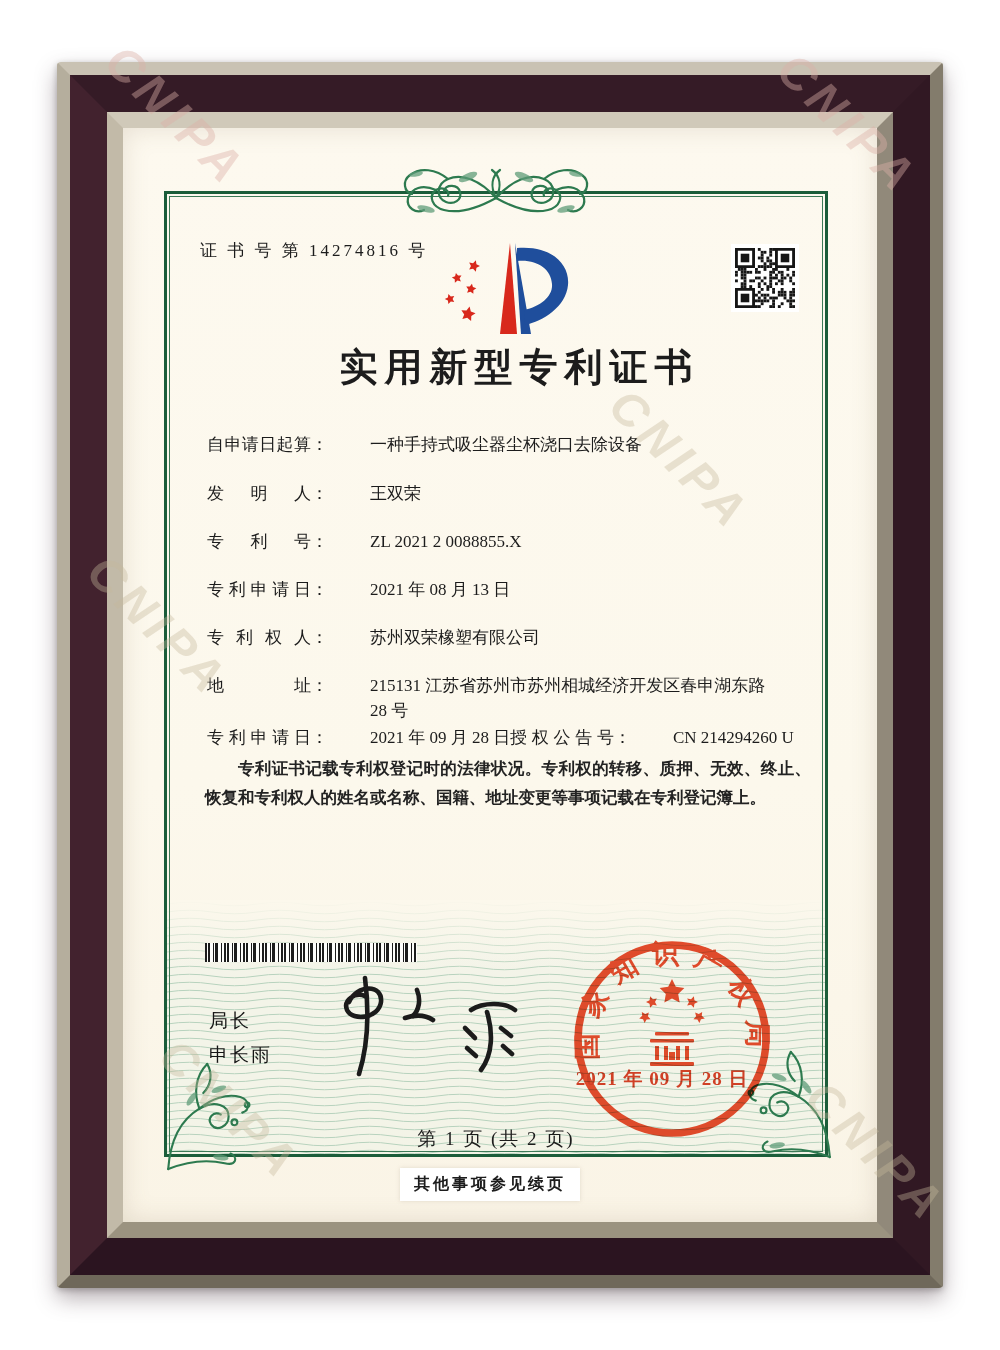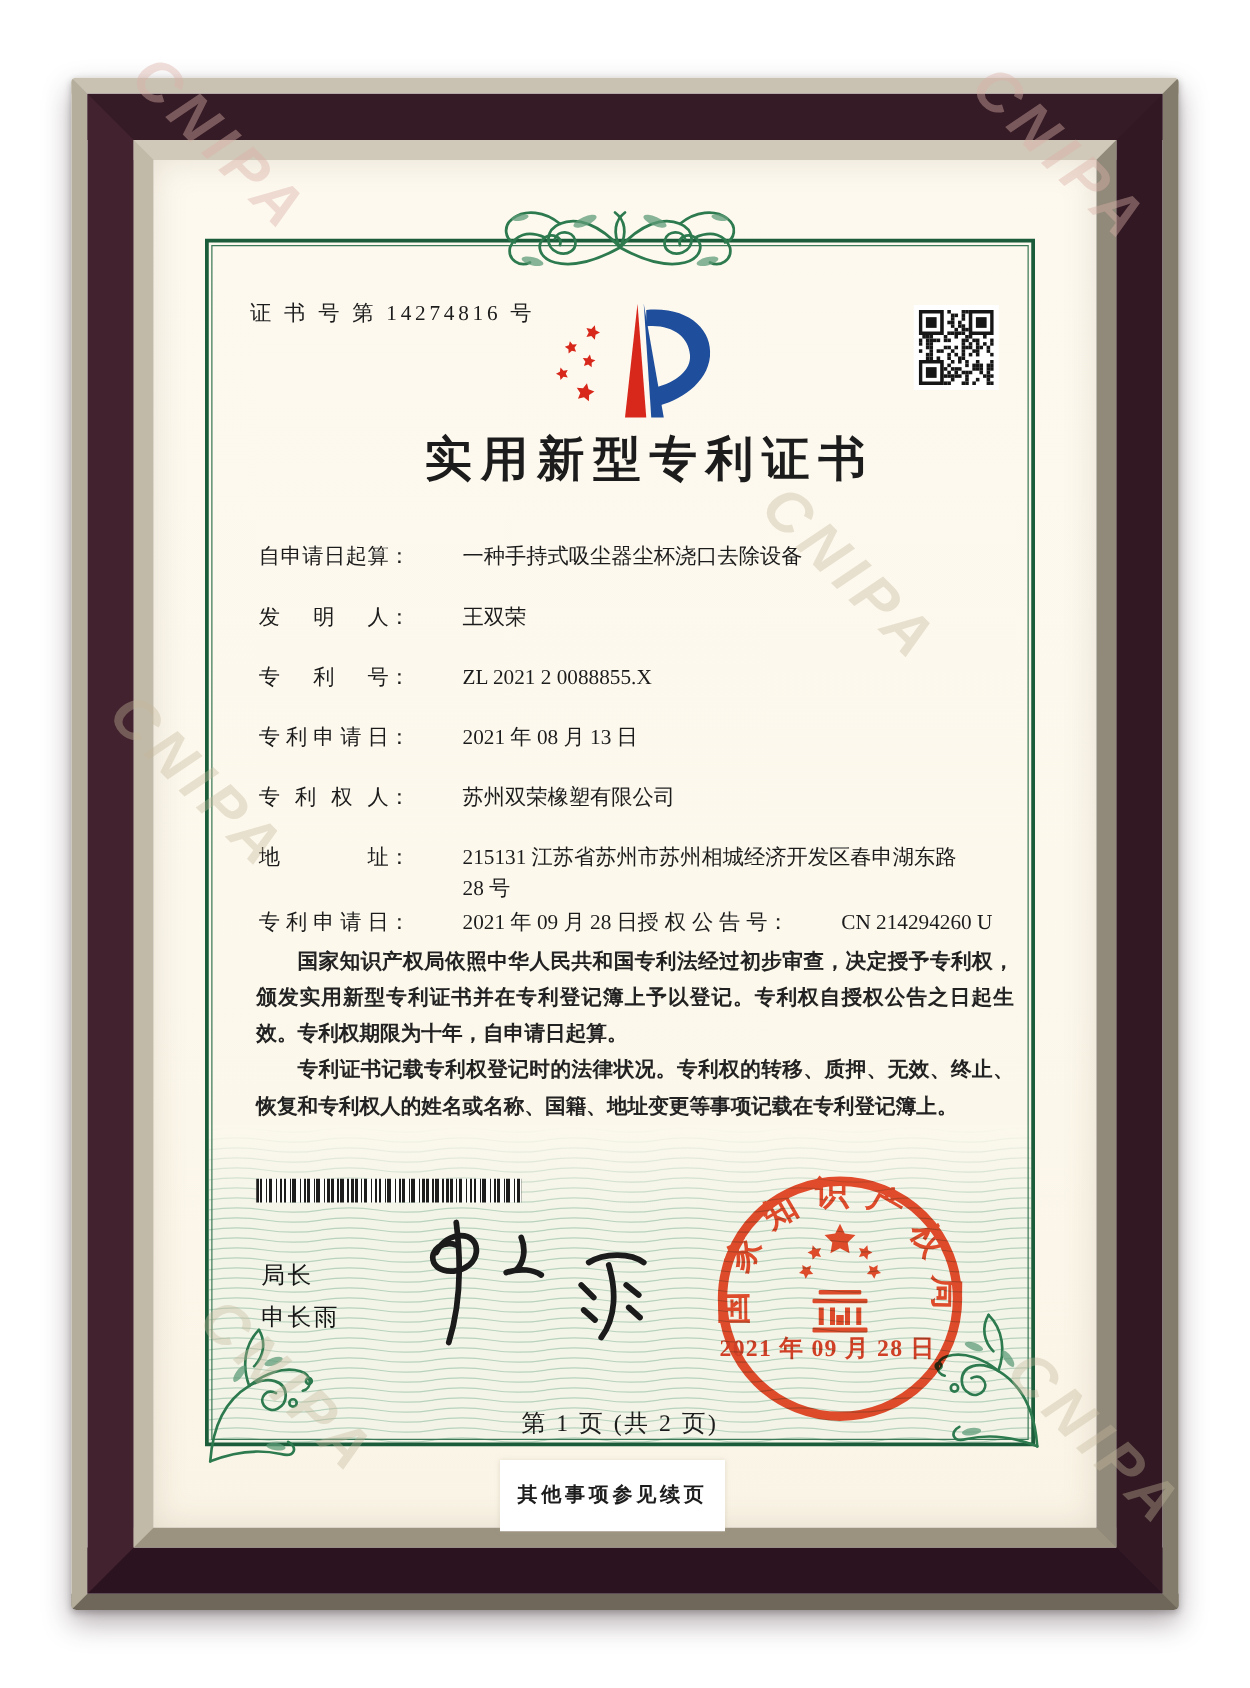--- a/index.html
+++ b/index.html
@@ -61,21 +61,21 @@
       #1c1c1c 8px 9px,#fdfdfb 9px 10px,#1c1c1c 10px 13px,#fdfdfb 13px 16px,#1c1c1c 16px 17px,#fdfdfb 17px 19px);}
   .director{position:absolute;left:86px;top:876px;z-index:4;
             font-family:"Liberation Sans","DejaVu Sans",sans-serif;font-weight:400;font-size:19px;
             letter-spacing:2px;line-height:34px;color:#151515;}
   .signature{position:absolute;left:198px;top:842px;z-index:5;}
   .seal{position:absolute;left:436px;top:798px;z-index:6;mix-blend-mode:multiply;opacity:.93;}
 
   
   .page-info{position:absolute;left:41px;top:998px;width:664px;text-align:center;font-size:19px;
              letter-spacing:2px;z-index:4;}
-  .footer-note{position:absolute;left:277px;top:1040px;background:#ffffff;padding:18px 14px;
+  .footer-note{position:absolute;left:277px;top:1040px;background:#ffffff;padding:6px 14px;
                font-size:16px;font-weight:700;letter-spacing:3px;z-index:4;box-shadow:0 0 4px rgba(180,170,150,.35);}
 
   
   .wm{position:absolute;z-index:9;font-family:"Liberation Sans","DejaVu Sans",sans-serif;
       font-style:italic;font-weight:700;font-size:48px;letter-spacing:6px;
       color:rgba(196,184,156,.38);transform:rotate(45deg);pointer-events:none;}
   .wm-pink{color:rgba(219,176,166,.42);}
   .wm1{left:88px;top:88px;}
   .wm2{left:760px;top:96px;}
   .wm3{left:592px;top:432px;}
@@ -354,21 +354,20 @@
             <span class="flabel">地址</span><span class="fcolon">：</span><span class="fval">215131 江苏省苏州市苏州相城经济开发区春申湖东路 28 号</span>
           </div>
           <div class="frow r7">
             <span class="flabel">专利申请日</span><span class="fcolon">：</span><span class="fval">2021 年 09 月 28 日</span>
             <span class="fpair2">
               <span class="flabel">授权公告号</span><span class="fcolon">：</span><span class="fval">CN 214294260 U</span>
             </span>
           </div>
 
           <div class="paras">
-            <p>国家知识产权局依照中华人民共和国专利法经过初步审查，决定授予专利权，颁发实用新型专利证书并在专利登记簿上予以登记。专利权自授权公告之日起生效。专利权期限为十年，自申请日起算。</p>
             <p>专利证书记载专利权登记时的法律状况。专利权的转移、质押、无效、终止、恢复和专利权人的姓名或名称、国籍、地址变更等事项记载在专利登记簿上。</p>
           </div>
 
           <div class="barcode"></div>
 
           <div class="director">
             <div>局长</div>
             <div>申长雨</div>
           </div>
 

